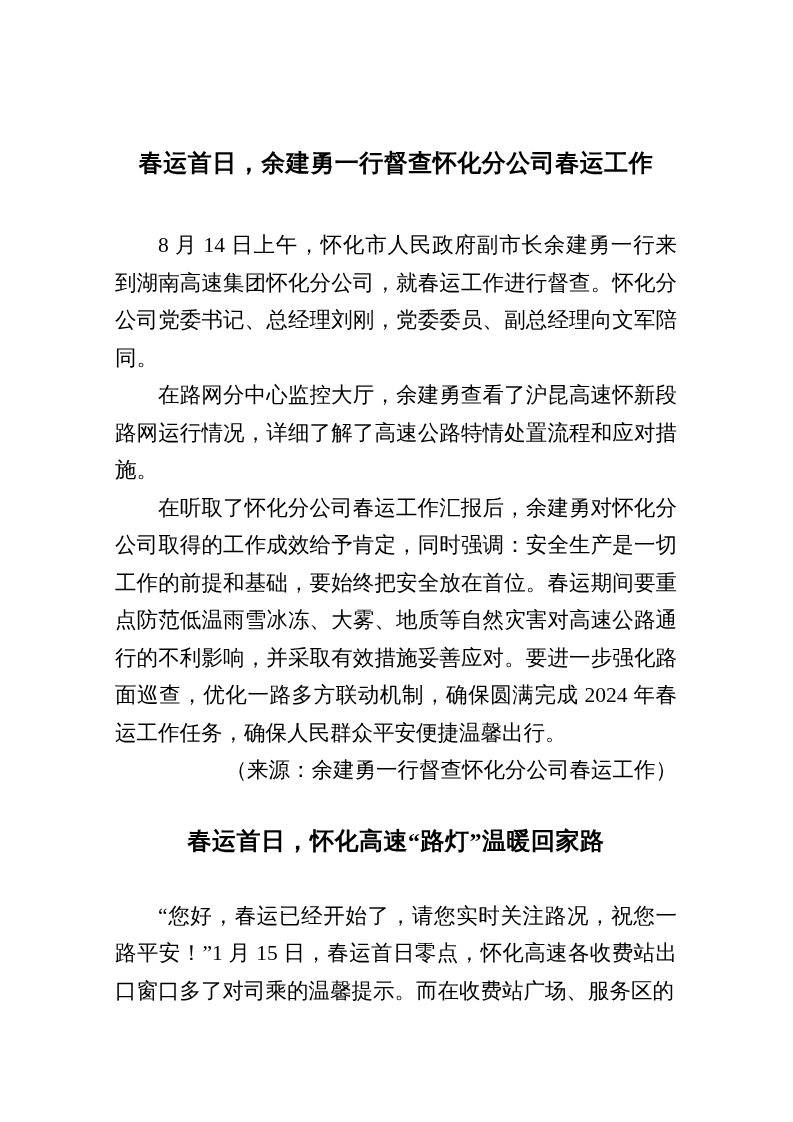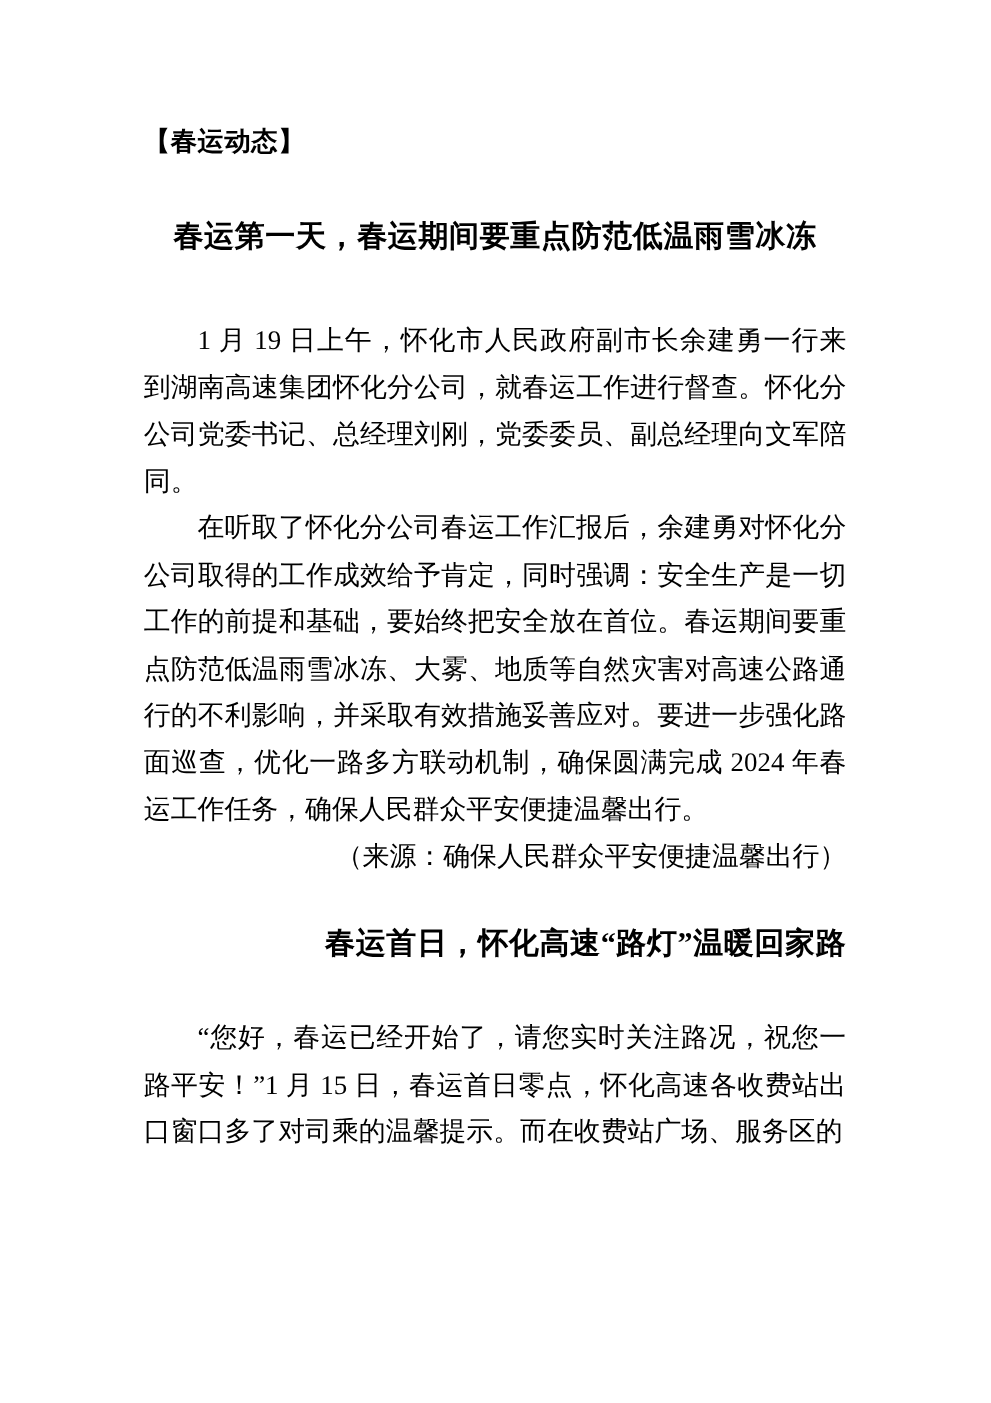--- a/index.html
+++ b/index.html
@@ -31,21 +31,20 @@
     margin: 46px 0 0 0;
     text-align: center;
     font-size: 24px;
     line-height: 34px;
     font-weight: bold;
     letter-spacing: 0.5px;
     font-family: "Liberation Serif", "DejaVu Serif", serif;
   }
   .article-title.second {
     margin-top: 34px;
-    text-align: right;
   }
   .article-body {
     margin-top: 47px;
   }
   .article-body.second {
     margin-top: 40px;
   }
   .body-para {
     margin: 0;
     font-size: 21.5px;
@@ -61,28 +60,28 @@
     line-height: 37.5px;
     text-align: right;
     text-indent: 0;
   }
 </style>
 </head>
 <body>
 
 <div class="page">
 
-  <div class="section-header">【春运动态】</div>
 
-  <h1 class="article-title">春运第一天，春运期间要重点防范低温雨雪冰冻</h1>
+  <h1 class="article-title">春运首日，余建勇一行督查怀化分公司春运工作</h1>
 
   <div class="article-body">
-    <p class="body-para">1 月 19 日上午，怀化市人民政府副市长余建勇一行来到湖南高速集团怀化分公司，就春运工作进行督查。怀化分公司党委书记、总经理刘刚，党委委员、副总经理向文军陪同。</p>
+    <p class="body-para">8 月 14 日上午，怀化市人民政府副市长余建勇一行来到湖南高速集团怀化分公司，就春运工作进行督查。怀化分公司党委书记、总经理刘刚，党委委员、副总经理向文军陪同。</p>
+    <p class="body-para">在路网分中心监控大厅，余建勇查看了沪昆高速怀新段路网运行情况，详细了解了高速公路特情处置流程和应对措施。</p>
     <p class="body-para">在听取了怀化分公司春运工作汇报后，余建勇对怀化分公司取得的工作成效给予肯定，同时强调：安全生产是一切工作的前提和基础，要始终把安全放在首位。春运期间要重点防范低温雨雪冰冻、大雾、地质等自然灾害对高速公路通行的不利影响，并采取有效措施妥善应对。要进一步强化路面巡查，优化一路多方联动机制，确保圆满完成 2024 年春运工作任务，确保人民群众平安便捷温馨出行。</p>
-    <p class="source-line">（来源：确保人民群众平安便捷温馨出行）</p>
+    <p class="source-line">（来源：余建勇一行督查怀化分公司春运工作）</p>
   </div>
 
   <h1 class="article-title second">春运首日，怀化高速“路灯”温暖回家路</h1>
 
   <div class="article-body second">
     <p class="body-para">“您好，春运已经开始了，请您实时关注路况，祝您一路平安！”1 月 15 日，春运首日零点，怀化高速各收费站出口窗口多了对司乘的温馨提示。而在收费站广场、服务区的</p>
   </div>
 
 </div>
 

